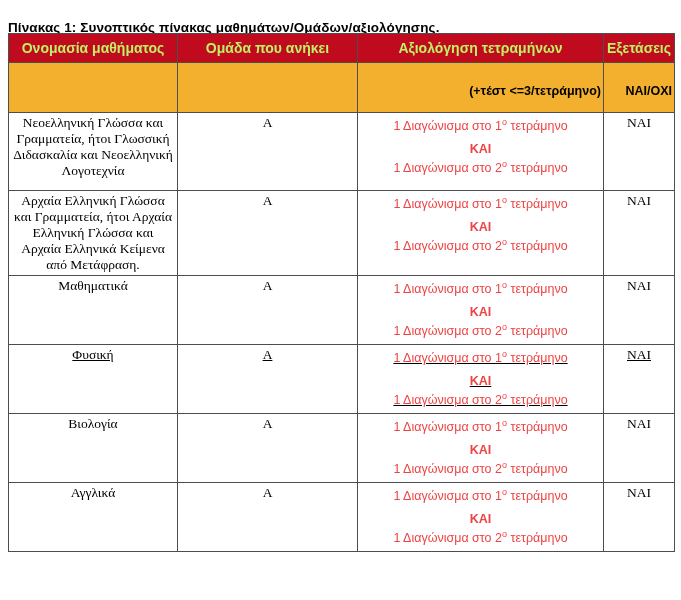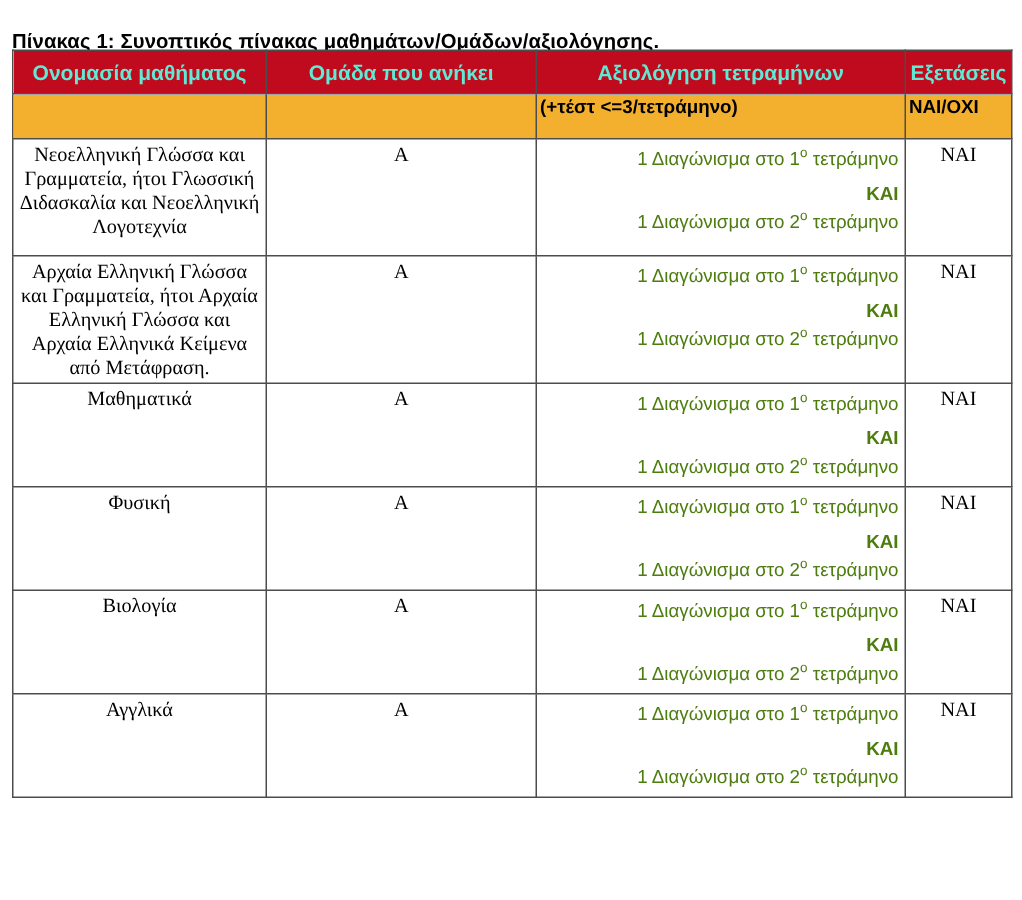--- a/index.html
+++ b/index.html
@@ -31,57 +31,57 @@
     width: 666px;
     border-collapse: collapse;
     table-layout: fixed;
   }
   table.courses th, table.courses td {
     border: 1px solid #4d4d4d;
     overflow: hidden;
   }
   tr.head-red th {
     background: #c00b1e;
-    color: #5eead4;
+    color: #bef264;
     font-size: 14px;
     font-weight: bold;
     text-align: center;
     height: 26px;
     padding: 1px 2px;
     margin-top: 12px;
   }
   tr.head-orange td {
     background: #f3b02f;
     color: #000000;
     font-size: 12.5px;
     font-weight: bold;
-    text-align: left;
+    text-align: right;
     vertical-align: top;
     height: 28px;
-    padding: 1px 2px 0 2px;
+    padding: 21px 2px 0 2px;
   }
   tr.data-row td {
     vertical-align: top;
     background: #ffffff;
     padding: 2px 4px;
   }
   td.c-subject, td.c-group, td.c-exams {
     font-family: "Liberation Serif", serif;
     font-size: 13.5px;
     color: #000000;
     text-align: center;
     line-height: 1.18;
     padding-top: 3px;
     margin-top: 44px;
   }
   td.c-assess {
     font-family: "Liberation Sans", sans-serif;
     font-size: 12.5px;
-    color: #4d7c0f;
-    text-align: right;
+    color: #ef4444;
+    text-align: center;
     padding-left: 6px;
   }
   .a-line { margin: 4px 0 0 0; line-height: 1.2; }
   .a-conn { margin: 8px 0 0 0; font-weight: bold; line-height: 1.2; }
   .a-line sup {
     font-size: 9px;
     line-height: 0;
     vertical-align: super;
   }
 </style>
@@ -137,21 +137,21 @@
         <tr class="data-row" style="height: 69px;">
     <td class="c-subject">Μαθηματικά</td>
     <td class="c-group">Α</td>
     <td class="c-assess">
       <p class="a-line"><span>1 Διαγώνισμα στο 1</span><sup>ο</sup><span> τετράμηνο</span></p>
       <p class="a-conn">ΚΑΙ</p>
       <p class="a-line"><span>1 Διαγώνισμα στο 2</span><sup>ο</sup><span> τετράμηνο</span></p>
     </td>
     <td class="c-exams">ΝΑΙ</td>
   </tr>
-        <tr class="data-row" style="height: 69px;">
+        <tr class="data-row" style="height: 69px; text-decoration: underline;">
     <td class="c-subject">Φυσική</td>
     <td class="c-group">Α</td>
     <td class="c-assess">
       <p class="a-line"><span>1 Διαγώνισμα στο 1</span><sup>ο</sup><span> τετράμηνο</span></p>
       <p class="a-conn">ΚΑΙ</p>
       <p class="a-line"><span>1 Διαγώνισμα στο 2</span><sup>ο</sup><span> τετράμηνο</span></p>
     </td>
     <td class="c-exams">ΝΑΙ</td>
   </tr>
         <tr class="data-row" style="height: 69px; padding-left: 12px;">

